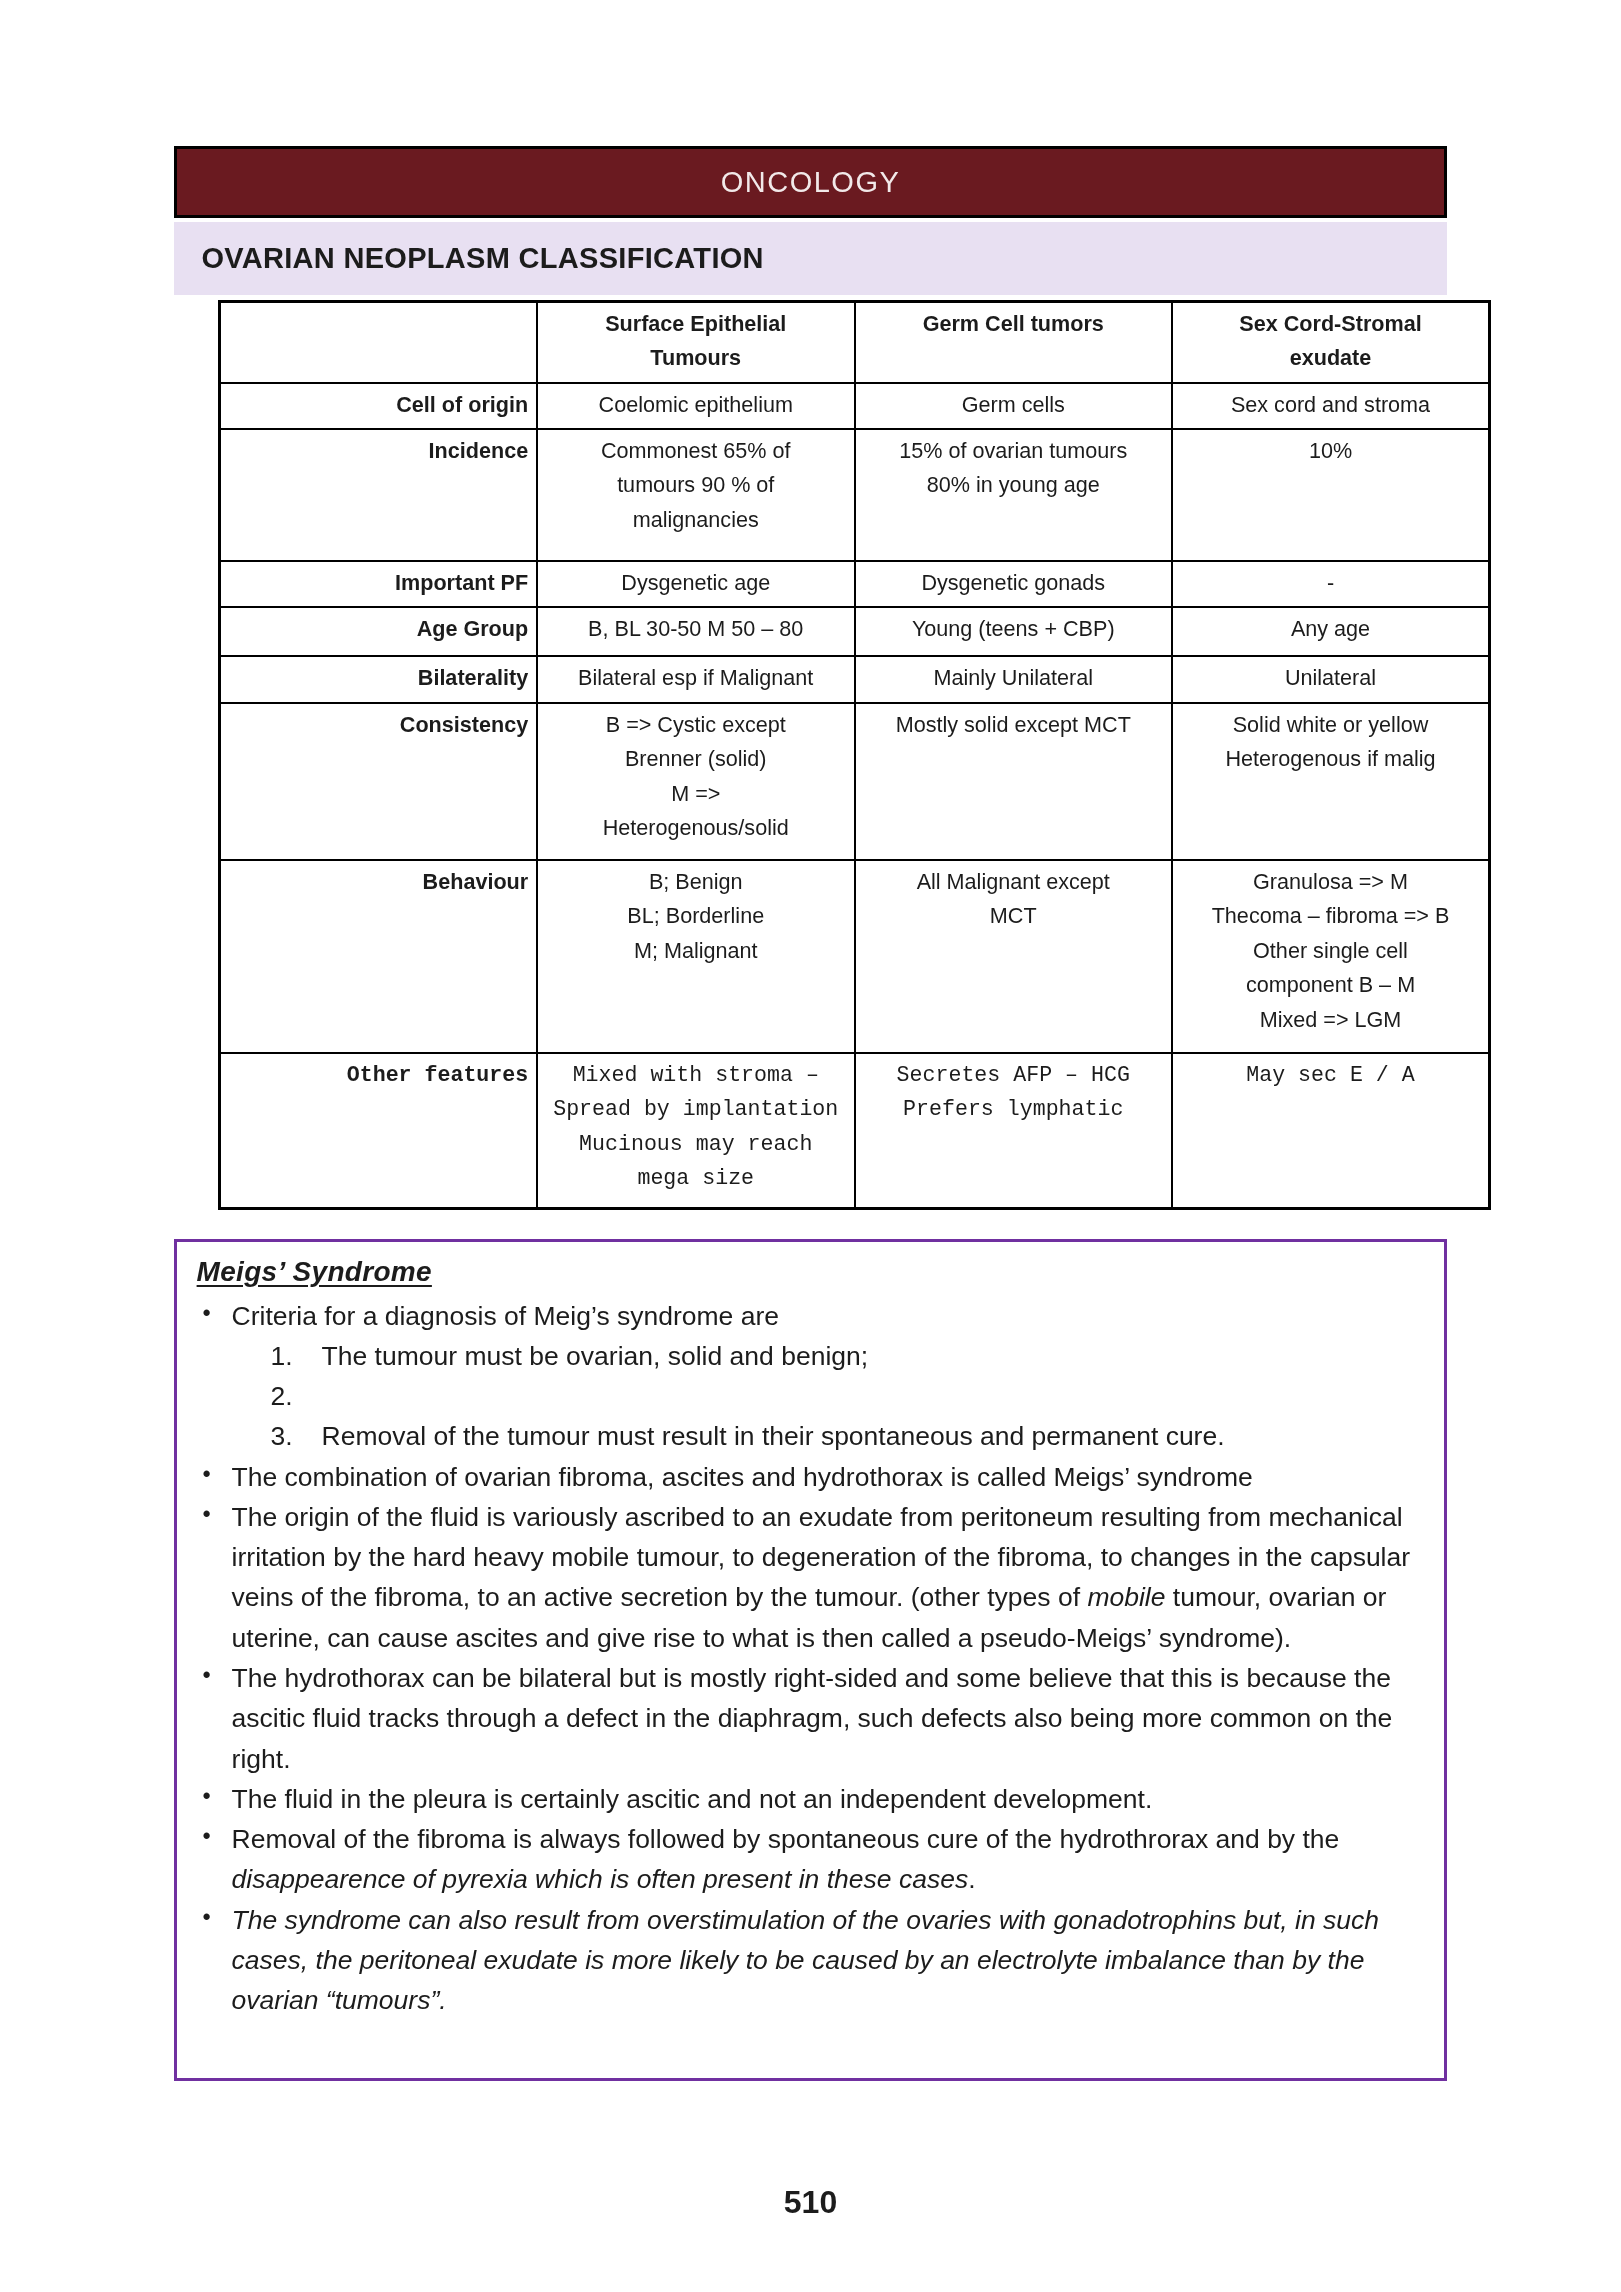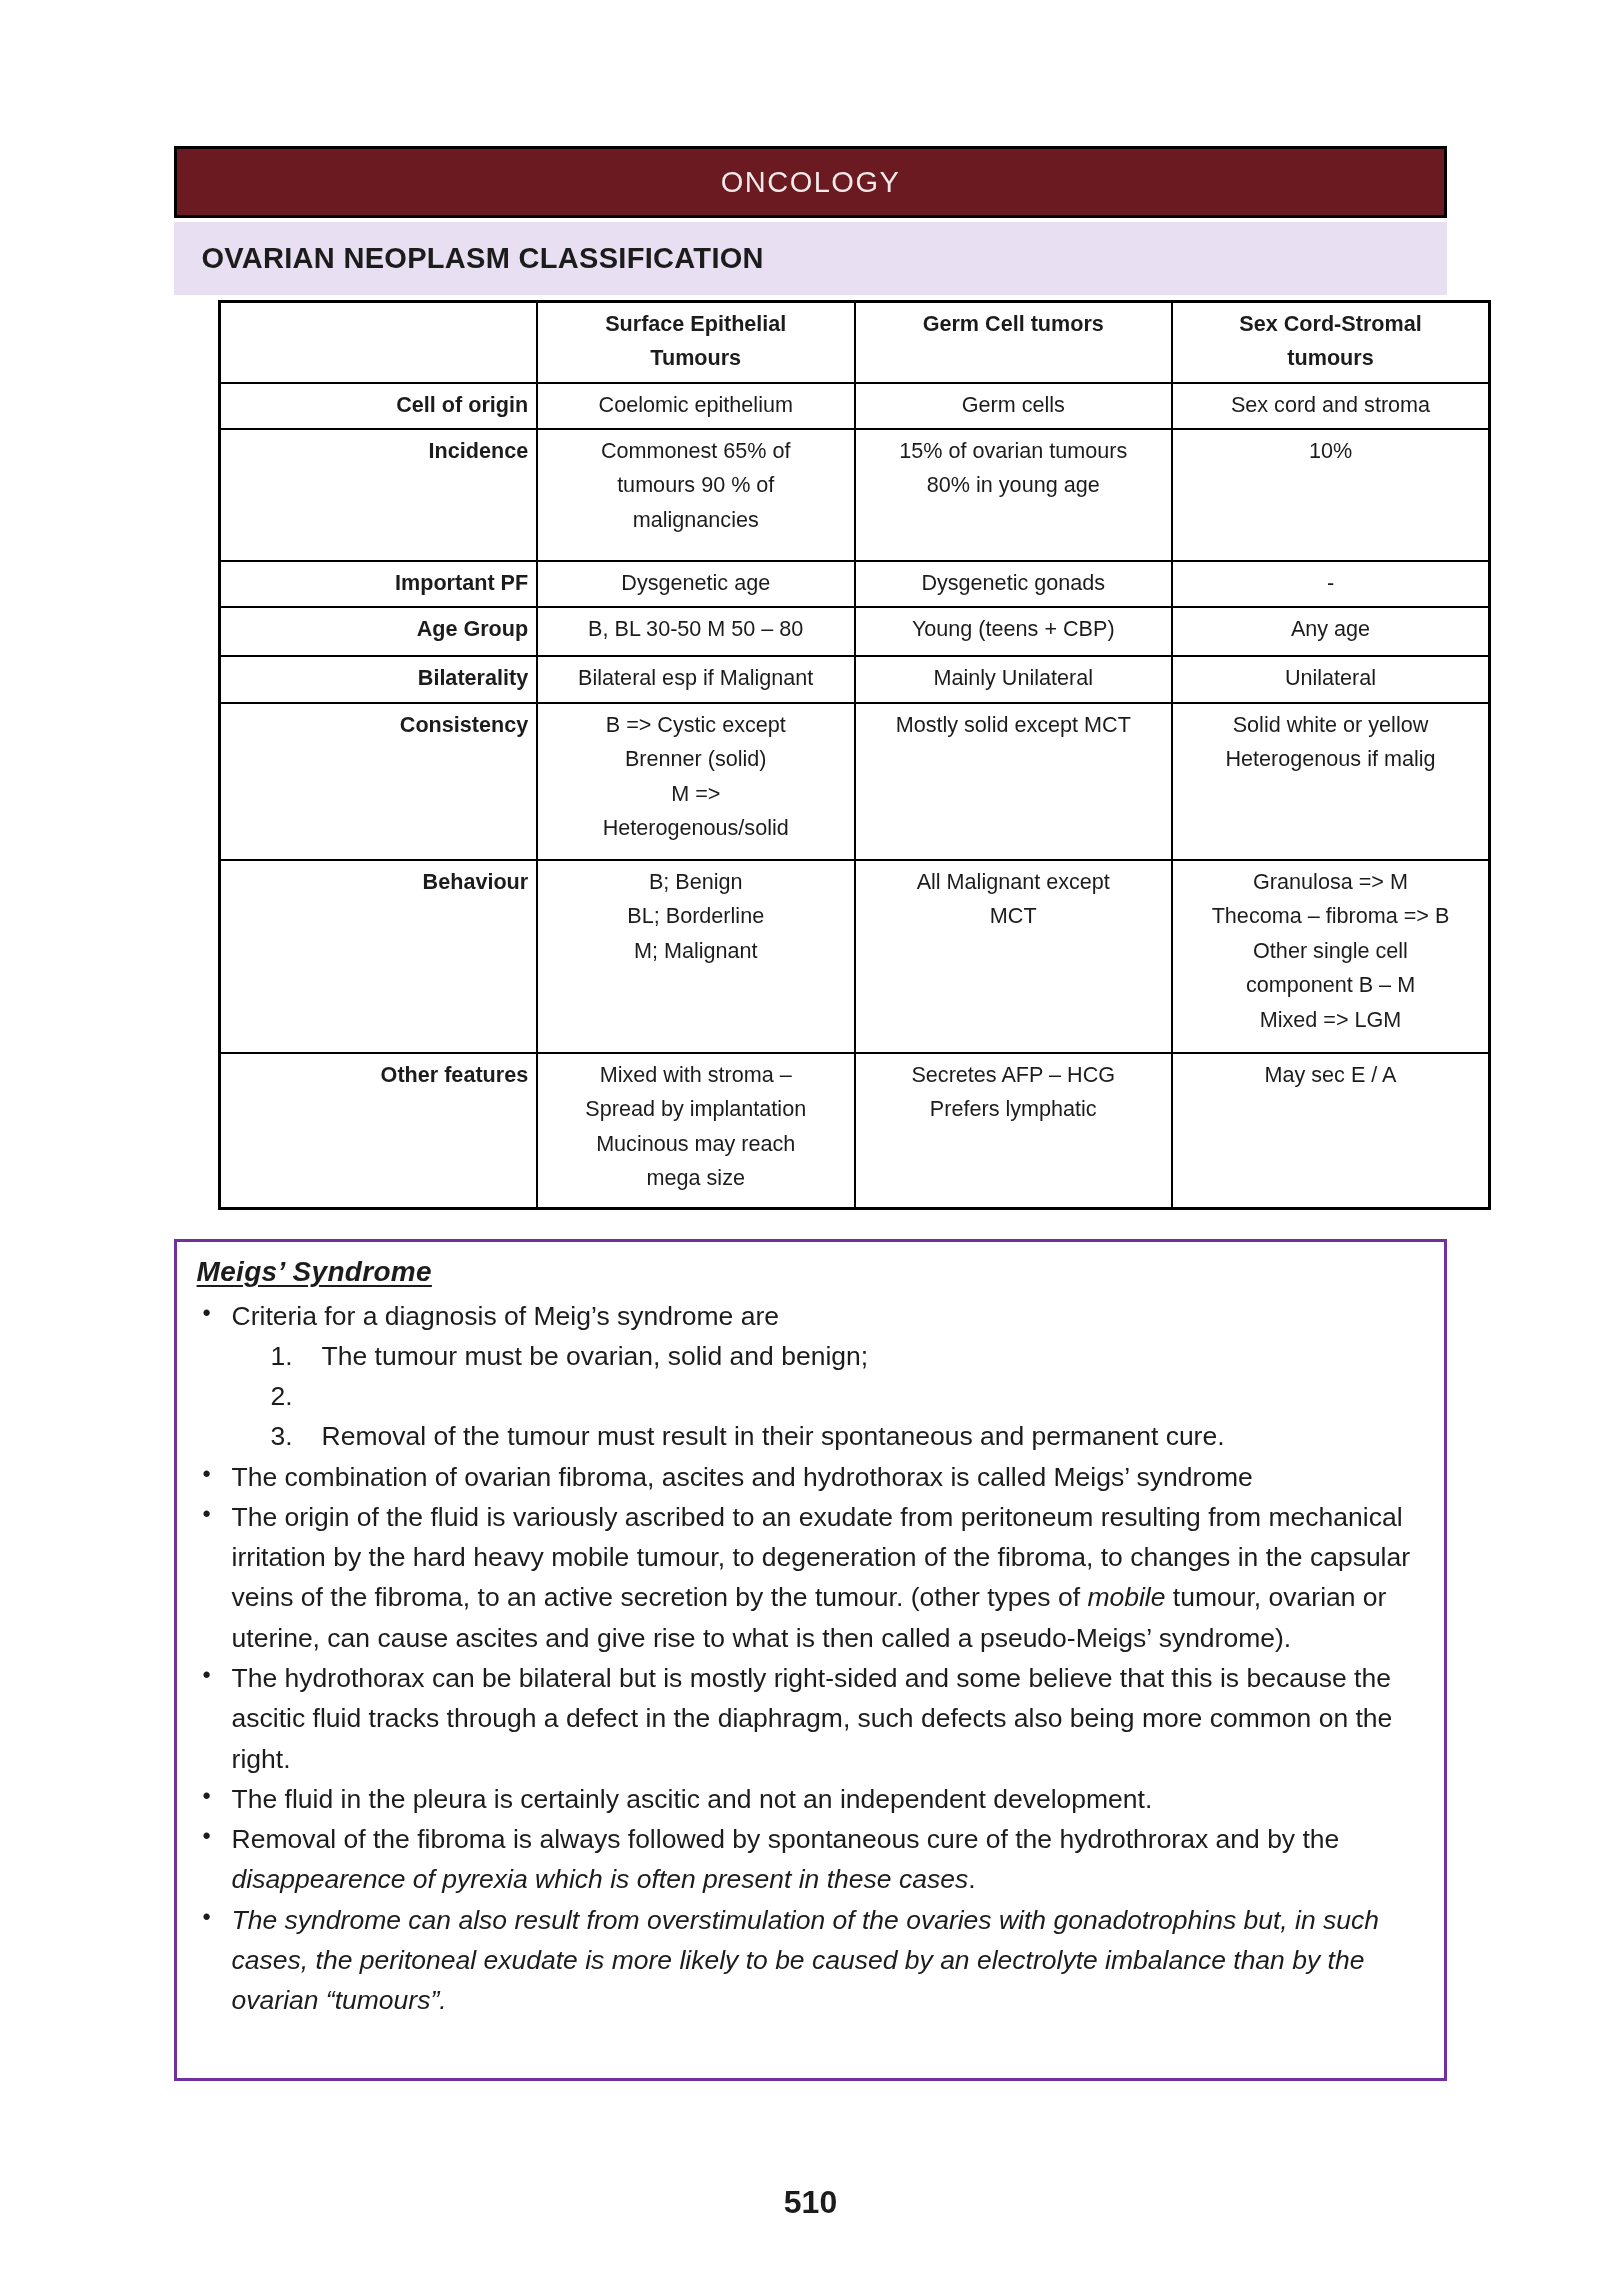--- a/index.html
+++ b/index.html
@@ -46,21 +46,21 @@
   table.cls thead th { font-weight:bold; }
   table.cls th.rowlabel { text-align:right; font-weight:bold; padding-left:9.8px; }
   table.cls thead tr { height:81px; }
   tbody tr:nth-child(1){ height:38px; }
   tbody tr:nth-child(2){ height:132px; }
   tbody tr:nth-child(3){ height:46px; }
   tbody tr:nth-child(4){ height:49px; }
   tbody tr:nth-child(5){ height:45px; }
   tbody tr:nth-child(6){ height:157px; }
   tbody tr:nth-child(7){ height:193px; }
-  tbody tr:nth-child(8){ height:156px; }
+  tbody tr:nth-child(8){ height:156px;font-family:Liberation Mono, monospace; }
 
   
   .meigs-box {
     margin-top:29px; border:3.9px solid var(--box-border,#7030A0);
     padding:13.7px 21.6px 15.7px 19.6px; min-height:842px; background:#fff;
   }
   .meigs-title {
     display:inline-block; font-size:28px; font-weight:bold; font-style:italic;
     text-decoration:underline; text-decoration-thickness:2px; text-underline-offset:3.9px;
     margin-bottom:7.8px; letter-spacing:0.3px;
@@ -94,21 +94,21 @@
     </div>
 
     <table class="cls">
       <thead>
         <tr id="thead-row">
             <th></th>
             <th>Surface Epithelial
 Tumours</th>
             <th>Germ Cell tumors</th>
             <th>Sex Cord-Stromal
-tumours</th>
+exudate</th>
           </tr>
       </thead>
       <tbody id="tbody-rows">
           <tr>
             <th class="rowlabel">Cell of origin</th>
             <td>Coelomic epithelium</td>
             <td>Germ cells</td>
             <td>Sex cord and stroma</td>
           </tr>
           <tr>

